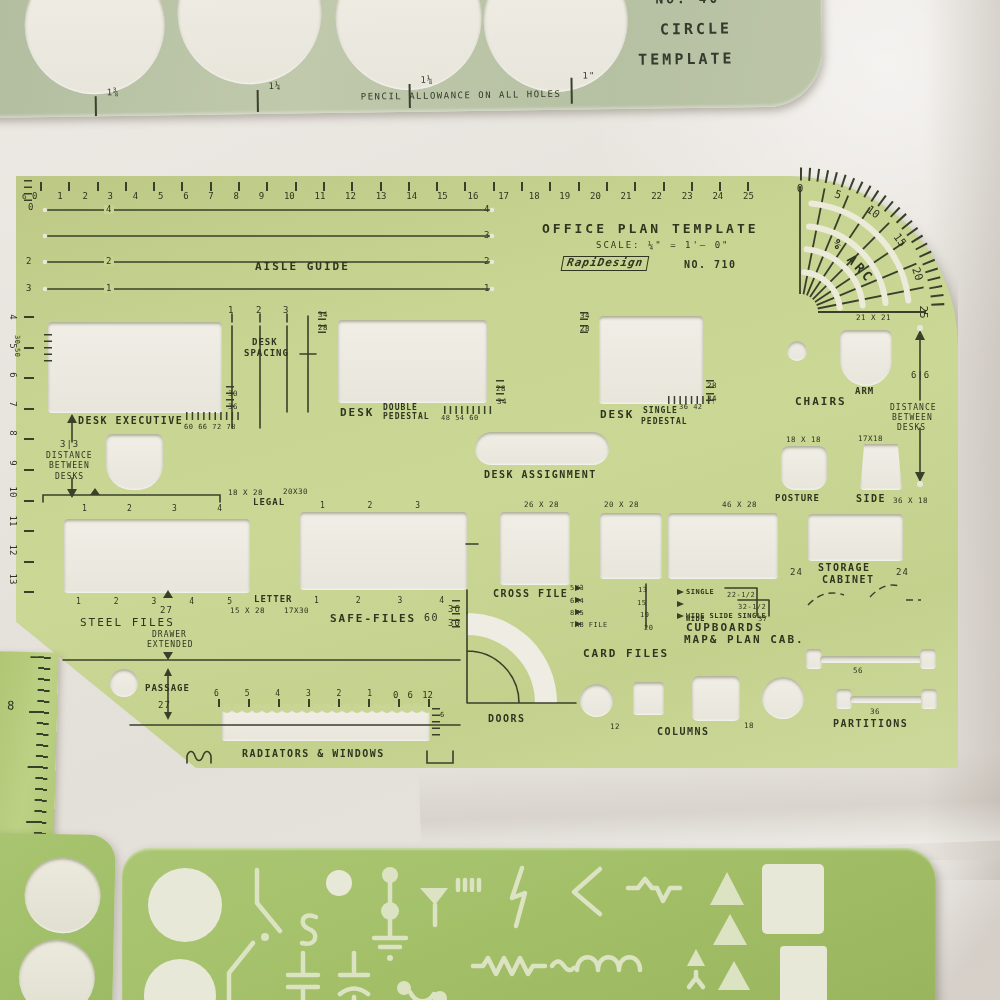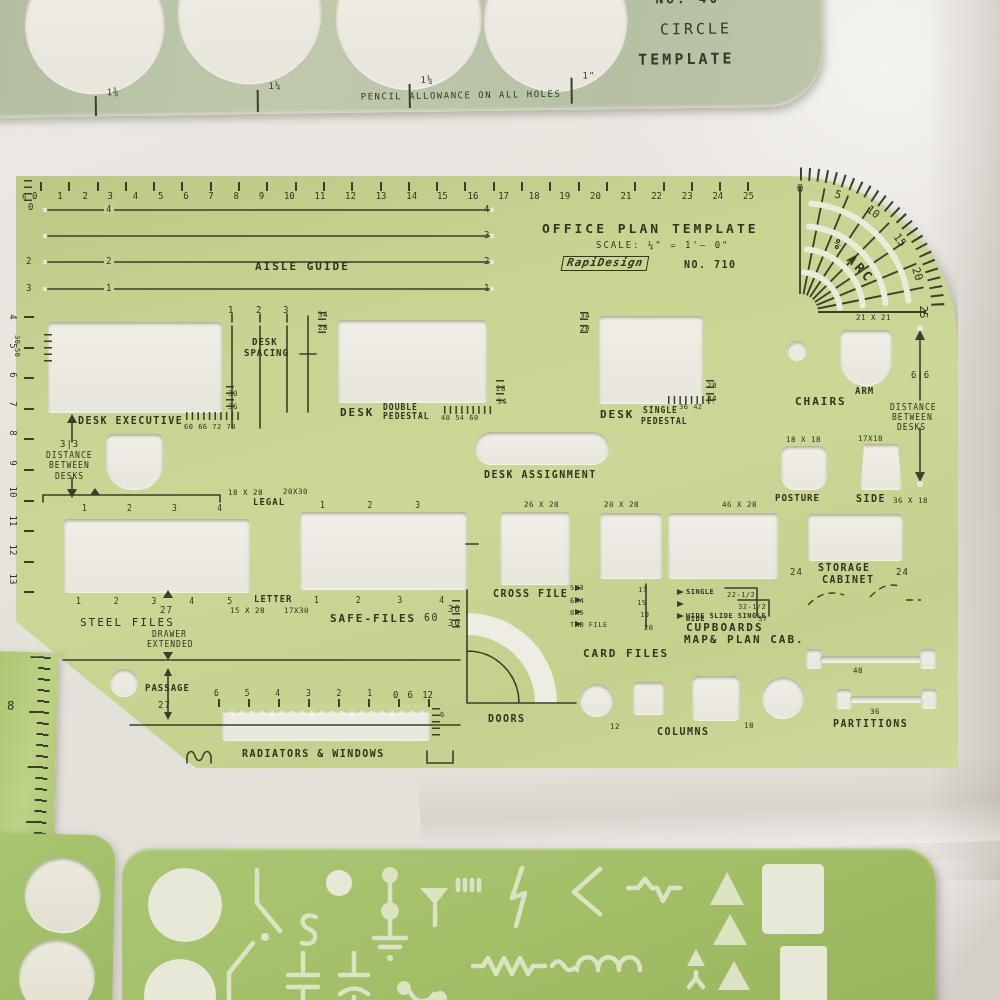--- a/index.html
+++ b/index.html
@@ -53,21 +53,21 @@
     <div class="hole circ" style="left:496px;top:-28px;width:144px;height:144px;"></div>
     <div style="position:absolute;left:106px;top:114px;width:2px;height:20px;background:#39402b;"></div>
     <div style="position:absolute;left:268px;top:110px;width:2px;height:22px;background:#39402b;"></div>
     <div style="position:absolute;left:420px;top:106px;width:2px;height:24px;background:#39402b;"></div>
     <div style="position:absolute;left:582px;top:102px;width:2px;height:26px;background:#39402b;"></div>
     <span class="lb s9 ct" style="left:118px;top:106px;">1⅜</span>
     <span class="lb s9 ct" style="left:280px;top:102px;">1¼</span>
     <span class="lb s9 ct" style="left:432px;top:98px;">1⅛</span>
     <span class="lb s9 ct" style="left:594px;top:96px;">1"</span>
     <span class="lb s13 ct" style="left:668px;top:18px;font-weight:bold;">No. 40</span>
-    <span class="lb s16 ct" style="left:672px;top:48px;font-weight:normal;">CIRCLE</span>
+    <span class="lb s16 ct" style="left:672px;top:48px;font-weight:bold;">CIRCLE</span>
     <span class="lb s16 ct" style="left:650px;top:78px;font-weight:bold;">TEMPLATE</span>
     <span class="lb s9 ct" style="left:372px;top:114px;letter-spacing:1.5px;">PENCIL ALLOWANCE ON ALL HOLES</span>
   </div>
 
   <div class="tpl" style="left:16px;top:176px;width:942px;height:592px;
               background:linear-gradient(165deg,#bcc884 0%,#c8d492 28%,#cbd795 52%,#c4d18d 78%,#cdd99b 100%);
               border-top-right-radius:170px;
               clip-path:polygon(0 0,100% 0,100% 100%,19.1% 100%,0 75.3%);
               filter:drop-shadow(3px 5px 6px rgba(110,105,88,.42));"></div>
 
@@ -380,21 +380,21 @@
 
   <span class="lb s10" style="left:818px;top:563px;font-weight:bold;">STORAGE</span>
   <span class="lb s10" style="left:822px;top:575px;font-weight:bold;">CABINET</span>
   <span class="lb s9" style="left:790px;top:568px;">24</span>
   <span class="lb s9" style="left:896px;top:568px;">24</span>
 
   <span class="lb s10" style="left:488px;top:714px;font-weight:bold;">DOORS</span>
   <span class="lb s75" style="left:610px;top:723px;">12</span>
   <span class="lb s10" style="left:657px;top:727px;font-weight:bold;">COLUMNS</span>
   <span class="lb s75" style="left:744px;top:722px;">18</span>
-  <span class="lb s75" style="left:853px;top:667px;">48</span>
+  <span class="lb s75" style="left:853px;top:667px;">56</span>
   <span class="lb s75" style="left:870px;top:708px;">36</span>
   <span class="lb s10" style="left:833px;top:719px;font-weight:bold;">PARTITIONS</span>
 
   <span class="lb s9" style="left:145px;top:684px;font-weight:bold;">PASSAGE</span>
   <span class="lb s9" style="left:158px;top:701px;">27</span>
   <div class="comb" style="left:218px;top:699px;width:216px;height:8px;background:repeating-linear-gradient(90deg,#39402a 0 2px,transparent 2px 30px);"></div>
   <div class="frow tiny" style="left:214px;top:689px;width:158px;">
       <span>6</span>
       <span>5</span>
       <span>4</span>

